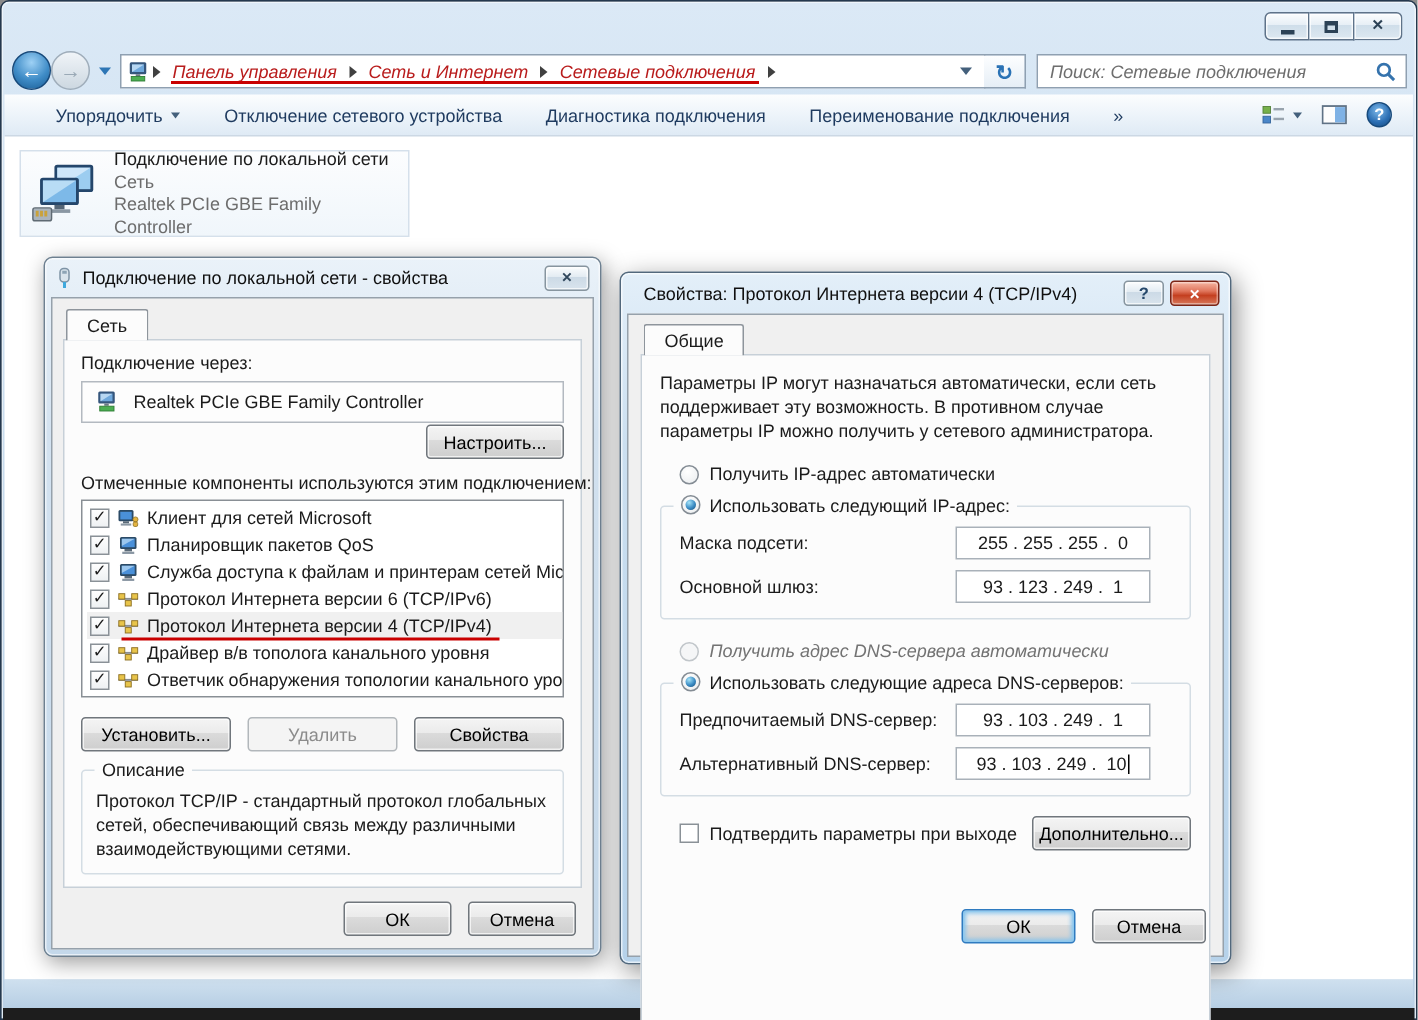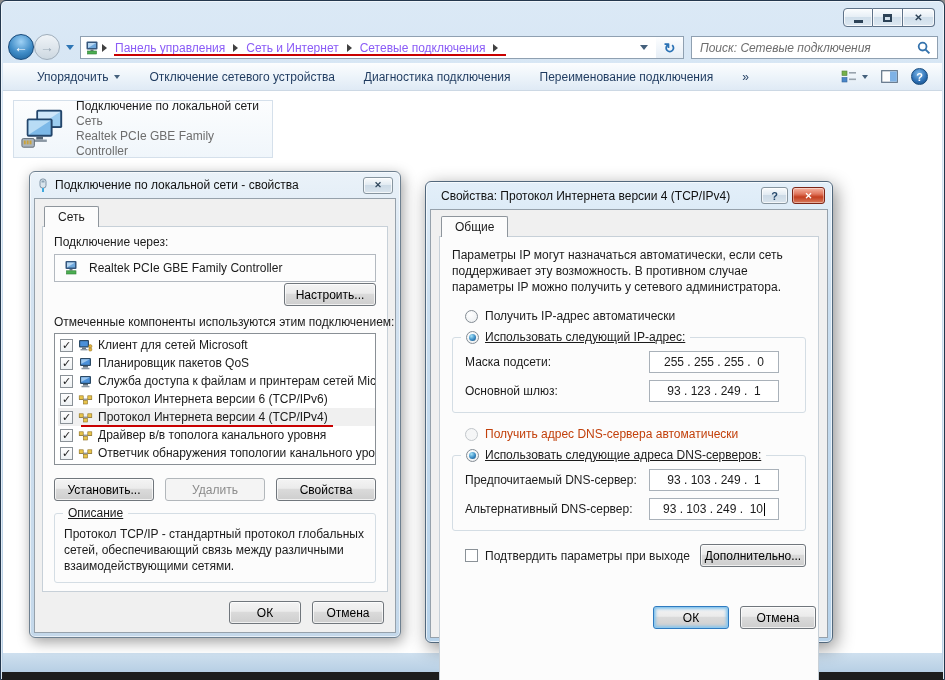--- a/index.html
+++ b/index.html
@@ -42,21 +42,21 @@
   .nav-back { left:7px; top:33px; border:1px solid #17497a;
     background:radial-gradient(circle at 50% 28%, #9ed1f5, #3f8cc7 55%, #1a5c94);
     color:#fff; font-size:14px; font-weight:bold; }
   .nav-fwd { left:33px; top:33px; border:1px solid #9fadba;
     background:linear-gradient(#f0f4f8,#cdd8e1); color:#9aa9b6; font-size:14px; font-weight:bold; }
   .nav-drop { position:absolute; left:65px; top:44px; width:0; height:0;
     border-top:5px solid #2e76b5; border-left:4px solid transparent; border-right:4px solid transparent; }
 
   .addressbar { position:absolute; left:79px; top:35px; width:577px; height:23px; box-sizing:border-box;
     background:#fff; border:1px solid #8fa0b1; display:flex; align-items:center; padding:0 4px; z-index:2; }
-  .crumb { padding:0 7px; white-space:nowrap; color:#8b5cf6; }
+  .crumb { padding:0 7px; white-space:nowrap; color:#b91c1c;font-style:italic; }
   .crumb-sep { width:0; height:0; border-left:5px solid #404040;
     border-top:4px solid transparent; border-bottom:4px solid transparent; margin:0 1px; flex:none; }
   .addr-drop { margin-left:auto; width:0; height:0; border-top:5px solid #44607c;
     border-left:4px solid transparent; border-right:4px solid transparent; margin-right:4px; }
   .addr-underline { position:absolute; left:33px; top:17px; width:392px; height:2px; background:#c90000; }
 
   .refresh-btn { position:absolute; left:655px; top:35px; width:28px; height:23px; box-sizing:border-box;
     border:1px solid #8fa0b1; border-left:none; background:linear-gradient(#fdfeff,#e6eef6);
     display:flex; align-items:center; justify-content:center; color:#2a72b5; font-size:14px; font-weight:bold; z-index:2; }
 
@@ -87,21 +87,21 @@
   .conn-text { margin-left:10px; line-height:15px; }
   .conn-name { color:#1b1b1b; }
   .conn-sub { color:#6d6d6d; }
 
   
   .dialog { position:absolute; box-sizing:border-box; border-radius:6px; padding:0 4px 4px; }
   .dlg1 { left:28px; top:170px; width:372px; height:467px; z-index:5;
     border:1px solid #6e8090;
     background:linear-gradient(#eaf2f9, #d3e2f0 25%, #c4d8ea);
     box-shadow:2px 4px 14px rgba(0,0,0,.38), inset 0 0 0 1px rgba(255,255,255,.6); }
-  .dlg2 { left:424px; top:180px; width:408px; height:462px; z-index:6;
+  .dlg2 { left:412px; top:180px; width:408px; height:462px; z-index:6;
     border:1px solid #52687c;
     background:linear-gradient(#e3eff9, #cbdff0 25%, #b6d2ea);
     box-shadow:3px 5px 18px rgba(0,0,0,.45), inset 0 0 0 1px rgba(255,255,255,.65); }
 
   .dlg-titlebar { height:26px; display:flex; align-items:center; padding:0 3px; }
   .dlg2 .dlg-titlebar { height:27px; }
   .dlg-title-text { margin-left:6px; flex:1; white-space:nowrap; overflow:hidden; color:#101010; }
   .cap-btn { height:17px; box-sizing:border-box; border-radius:3px; display:flex; align-items:center; justify-content:center;
     border:1px solid #87959f; background:linear-gradient(#fafcfd,#e2ebf2 45%,#ccdae6 46%,#d9e4ed);
     box-shadow:inset 0 0 0 1px rgba(255,255,255,.7); }
@@ -144,38 +144,38 @@
   .row-underline { position:absolute; left:23px; bottom:-1px; width:252px; height:2px; background:#c90000; z-index:3; }
 
   .cb { flex:none; width:13px; height:13px; box-sizing:border-box; border:1px solid #8a9197;
     background:linear-gradient(#fefefe,#eef1f3); display:flex; align-items:center; justify-content:center;
     font-size:11px; line-height:11px; color:#1c1c1c; }
 
   .btnrow3 { display:flex; justify-content:space-between; margin-top:13px; }
   .btnrow3 .btn { width:100px; }
 
   .grp { position:relative; box-sizing:border-box; border:1px solid #d4dde4; border-radius:3px; }
-  .grp-legend { position:absolute; top:-8px; left:8px; background:#fcfcfc; padding:0 5px; display:flex; align-items:center; gap:6px; white-space:nowrap;text-decoration:underline; }
+  .grp-legend { position:absolute; top:-8px; left:8px; background:#fcfcfc; padding:0 5px; display:flex; gap:6px; white-space:nowrap; }
   .desc-grp { margin-top:12px; height:70px; padding:12px 9px 12px; }
   .desc-text { line-height:16px; }
 
   .dlg-actions { position:absolute; right:11px; bottom:8px; display:flex; gap:11px; }
   .dlg-actions .btn { width:72px;margin-top:40px; }
   .dlg2 .dlg-actions .btn { width:76px; }
 
   
   .intro { line-height:16px; width:356px; }
   .radio-row { display:flex; align-items:center; gap:7px; padding-left:13px; white-space:nowrap; }
   .radio-row.std { margin-top:14px; }
   .radio { flex:none; width:13px; height:13px; box-sizing:border-box; border-radius:50%;
     border:1px solid #848c94; background:radial-gradient(circle at 40% 32%, #ffffff, #e9ecee); position:relative; }
   .radio.checked::after { content:""; position:absolute; inset:2px; border-radius:50%;
     background:radial-gradient(circle at 35% 30%, #a5e3f8, #3a8bc4 55%, #174a74); }
   .radio.disabled { border-color:#c1c6ca; background:#f5f6f7; }
-  .disabled-text { color:#c2410c; }
+  .disabled-text { color:#737373;font-style:italic; }
 
   .ip-grp { margin-top:14px; padding:13px 12px 3px; }
   .dns-grp { margin-top:14px; padding:13px 12px 3px; }
   .field-row { display:flex; align-items:center; margin-bottom:7px; }
   .field-label { width:184px; white-space:nowrap; }
   .field-input { width:130px; height:22px; box-sizing:border-box; border:1px solid #a9b1b9; background:#fff;
     display:flex; align-items:center; justify-content:center; white-space:pre; }
   .caret { display:inline-block; width:1px; height:13px; background:#000; margin-left:1px; }
 
   .validate-row { display:flex; align-items:center; gap:7px; margin-top:13px; padding-left:13px; }

